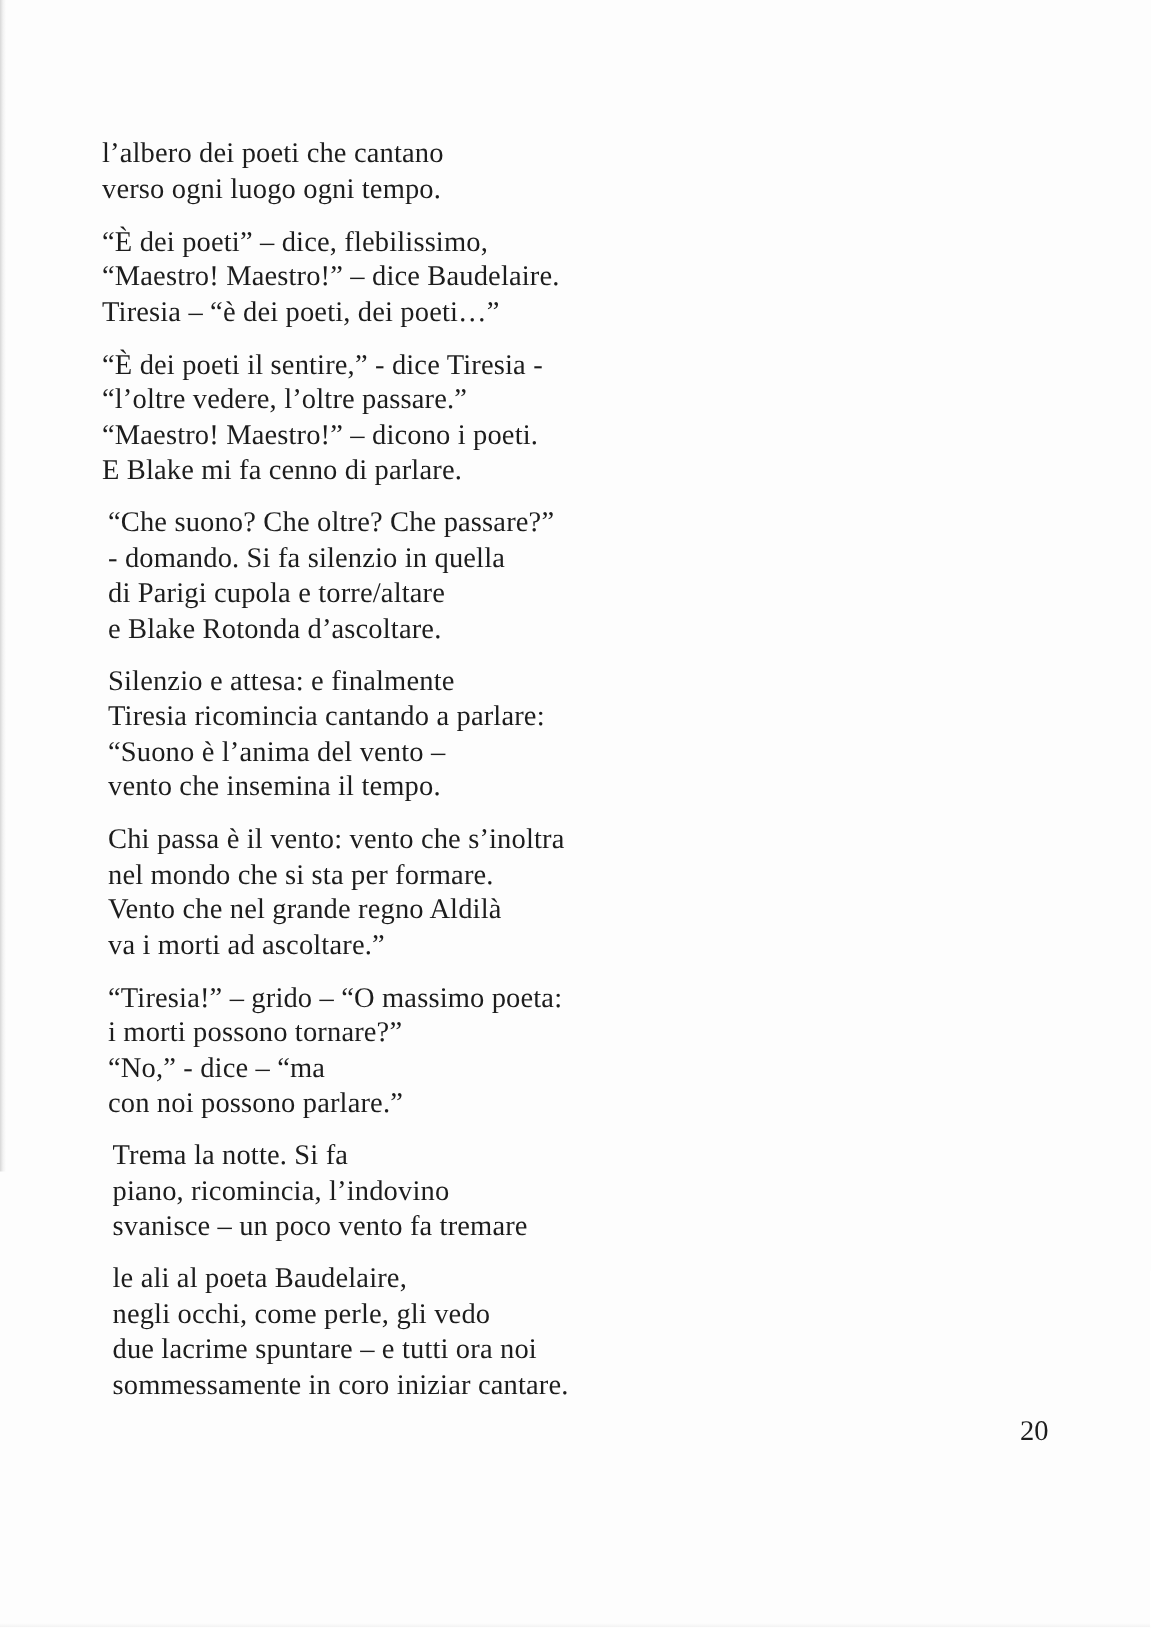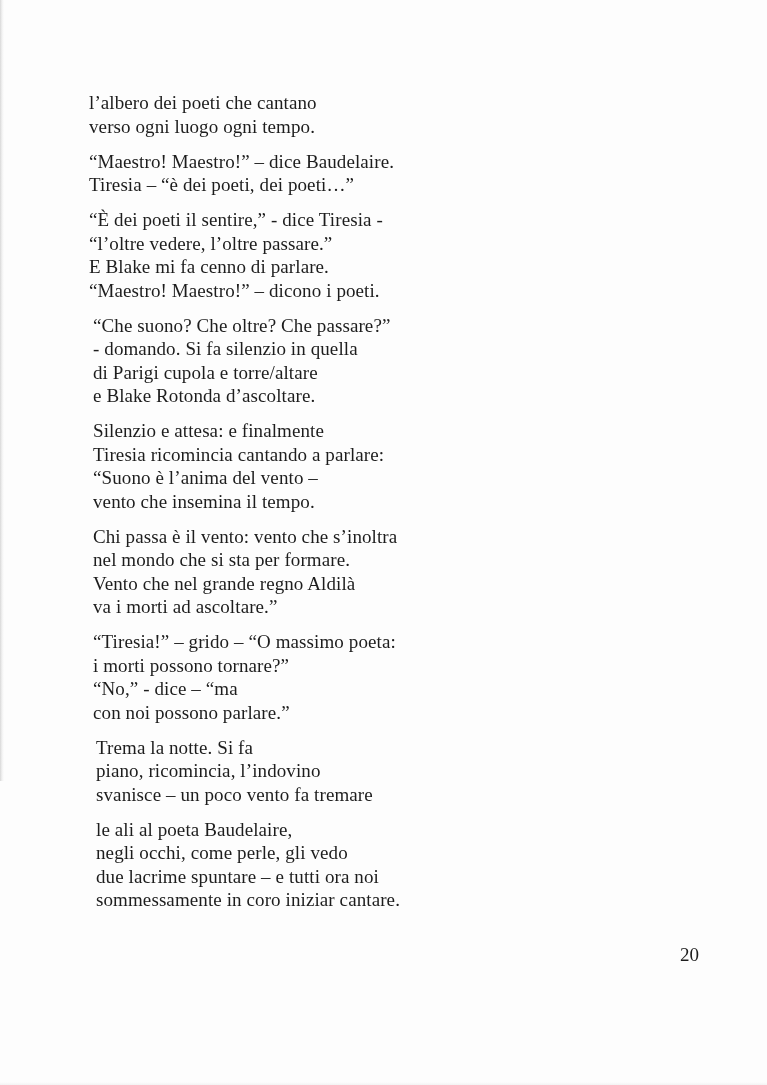--- a/index.html
+++ b/index.html
@@ -41,21 +41,20 @@
     pointer-events: none;
   }
   .poem {
     position: absolute;
     left: 68px;
     top: 91px;
     width: 620px;
     font-size: 19px;
     line-height: 23.5px;
     letter-spacing: 0.1px;
-    margin-left: 21px;
   }
   .stanza {
     margin: 0 0 11.5px 0;
   }
   .line {
     white-space: pre;
   }
   
   .stanza:nth-child(n+4) { padding-left: 4px; }
   .stanza:nth-child(n+8) { padding-left: 7px; }
@@ -73,28 +72,29 @@
 <div class="page">
   <div class="scan-edge-left"></div>
   <div class="scan-edge-bottom"></div>
 
   <div class="poem" id="poem">
       <div class="stanza">
         <div class="line">l’albero dei poeti che cantano</div>
         <div class="line">verso ogni luogo ogni tempo.</div>
       </div>
       <div class="stanza">
+        <div class="line">“È dei poeti” – dice, flebilissimo,</div>
         <div class="line">“Maestro! Maestro!” – dice Baudelaire.</div>
         <div class="line">Tiresia – “è dei poeti, dei poeti…”</div>
       </div>
       <div class="stanza">
         <div class="line">“È dei poeti il sentire,” - dice Tiresia -</div>
         <div class="line">“l’oltre vedere, l’oltre passare.”</div>
+        <div class="line">“Maestro! Maestro!” – dicono i poeti.</div>
         <div class="line">E Blake mi fa cenno di parlare.</div>
-        <div class="line">“Maestro! Maestro!” – dicono i poeti.</div>
       </div>
       <div class="stanza">
         <div class="line">“Che suono? Che oltre? Che passare?”</div>
         <div class="line">- domando. Si fa silenzio in quella</div>
         <div class="line">di Parigi cupola e torre/altare</div>
         <div class="line">e Blake Rotonda d’ascoltare.</div>
       </div>
       <div class="stanza">
         <div class="line">Silenzio e attesa: e finalmente</div>
         <div class="line">Tiresia ricomincia cantando a parlare:</div>

